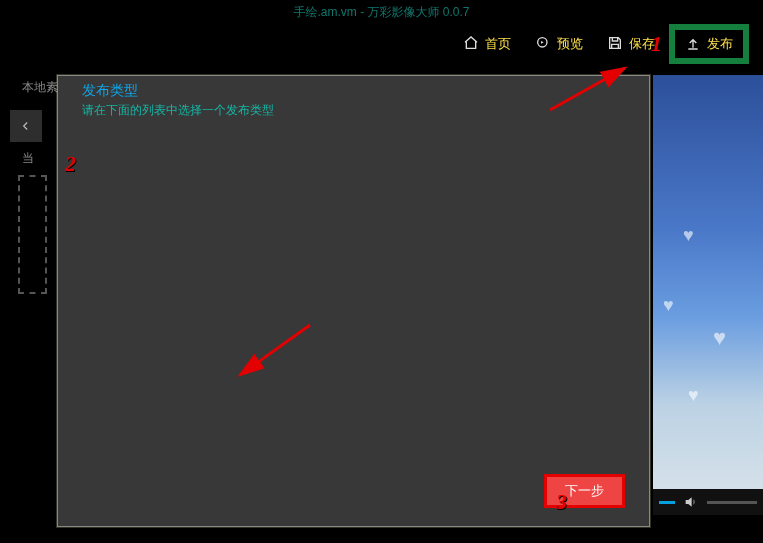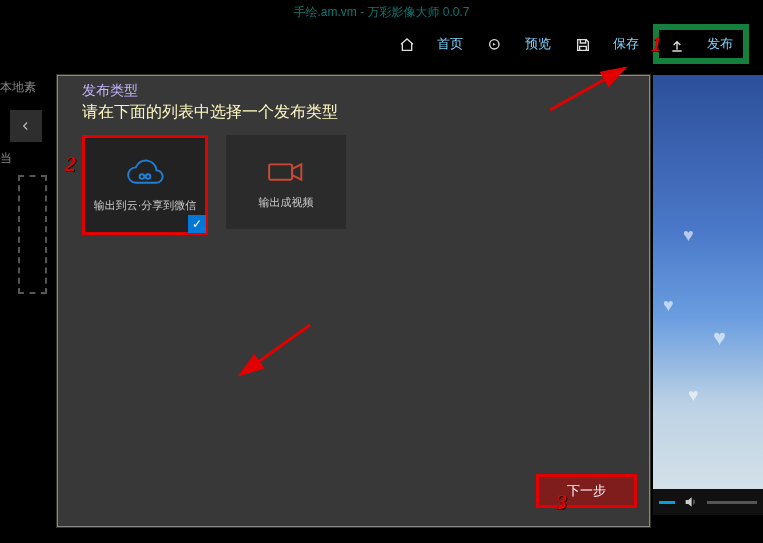--- a/index.html
+++ b/index.html
@@ -1,45 +1,45 @@
 <!DOCTYPE html>
 <html><head>
 <meta charset="utf-8">
 <style>
 html,body{margin:0;padding:0;width:763px;height:543px;background:#000;font-family:"Microsoft YaHei",Arial,sans-serif;overflow:hidden;color:#ccc;font-size:13px}
 .titlebar{height:24px;display:flex;align-items:center;justify-content:center;color:#0f766e;font-size:12px}
 .toolbar{height:40px;display:flex;justify-content:flex-end;align-items:center;padding:0 14px;gap:4px}
-.tb-btn{display:flex;align-items:flex-end;gap:22px;padding:5px 10px;color:#7dd3fc;cursor:pointer}
+.tb-btn{display:flex;align-items:flex-start;gap:6px;padding:5px 10px;color:#fde047;cursor:pointer}
 .tb-btn svg{width:16px;height:16px;fill:none;stroke:#ddd;stroke-width:2}
 .tb-icon-fill{fill:#ddd;stroke:none}
 .highlight-publish{border:6px solid #15803d}
 .sidepanel{position:absolute;left:0;top:75px;width:60px;color:#888}
-.side-lbl{font-size:12px;padding:4px 0;white-space:nowrap}
+.side-lbl{font-size:12px;padding:4px 22px;white-space:nowrap}
 .back-btn{margin:10px 0 0 10px;width:32px;height:32px;background:#2e2e2e;display:flex;align-items:center;justify-content:center;color:#bbb}
 .drop-area{position:absolute;left:18px;top:175px;width:25px;height:115px;border:2px dashed #555}
 .preview-area{position:absolute;right:0;top:75px;width:110px;height:440px;background:linear-gradient(to bottom,#2c4f9a 0%,#4a78c8 35%,#6a9de0 55%,#bcd2e4 75%,#dce5eb 100%);overflow:hidden}
 .heart{position:absolute;font-size:18px;color:rgba(255,255,255,0.6)}
 .player-bar{position:absolute;left:0;right:0;bottom:0;height:26px;background:#111;display:flex;align-items:center;gap:8px;padding:0 6px}
 .play-track{flex:1;height:3px;background:#05a0e0}
 .vol-icon{width:16px;height:16px;display:flex;align-items:center;justify-content:center}
 .vol-icon svg{width:16px;height:16px;fill:#ccc}
 .vol-track{width:50px;height:3px;background:#555}
 .dialog{position:absolute;left:57px;top:75px;width:591px;height:450px;background:#383838;border:1px solid #888;box-shadow:0 0 0 1px rgba(255,255,180,.2)}
 .dlg-title{height:28px;display:flex;align-items:center;justify-content:space-between;padding:0 10px;font-size:13px;color:#eee}
 .close-x{color:#ddd;cursor:pointer;font-size:14px;padding:2px 6px}
-.dlg-section-title{padding:6px 24px 2px;color:#c4b5fd;font-size:14px}
-.dlg-hint{padding:0 24px 8px;color:#fef9c3;font-size:16px}
+.dlg-section-title{padding:6px 24px 2px;color:#0ea5e9;font-size:14px}
+.dlg-hint{padding:0 24px 8px;color:#14b8a6;font-size:12px}
 .opts-row{display:flex;gap:18px;padding:4px 24px}
 .opt-card{width:120px;height:94px;background:#2b2b2b;display:flex;flex-direction:column;align-items:center;justify-content:center;gap:6px;position:relative;cursor:pointer}
 .opt-card.selected{border:3px solid #e30000;background:#222}
 .opt-label{font-size:11px;color:#ccc;text-align:center}
 .opt-icon{width:46px;height:34px;display:flex;align-items:center;justify-content:center}
 .opt-icon svg{width:46px;height:34px}
 .check-badge{position:absolute;right:-1px;bottom:-1px;width:18px;height:18px;background:#0078d7;color:#fff;font-size:12px;display:flex;align-items:center;justify-content:center}
-.next-btn{position:absolute;right:12px;bottom:18px;padding:5px 28px;background:#7f1d1d;color:#fff;border:3px solid #e30000;cursor:pointer;font-size:13px}
+.next-btn{position:absolute;right:24px;bottom:18px;padding:5px 18px;background:#ef4444;color:#fff;border:3px solid #e30000;cursor:pointer;font-size:13px}
 .marker{position:absolute;font-weight:bold;color:#e30000;font-size:22px;font-style:italic;font-family:Georgia,serif;text-shadow:1px 1px 0 #000}
 .arrow{position:absolute;pointer-events:none}
 </style>
 </head>
 <body>
 
 <div class="titlebar">手绘.am.vm - 万彩影像大师 0.0.7</div>
 
 <div class="toolbar">
   <div class="tb-btn">
@@ -93,42 +93,20 @@
           <path d="M4 9v6h4l5 4V5L8 9H4z M16 8c1.5 1 1.5 7 0 8"></path>
         </svg>
       </div>
     <div class="vol-track"></div>
   </div>
 </div>
 
 <div class="dialog">
   <div class="dlg-section-title">发布类型</div>
   <div class="dlg-hint">请在下面的列表中选择一个发布类型</div>
-  <div class="opts-row">
-    <div class="opt-card selected">
-      <div class="opt-icon">
-        <svg viewBox="0 0 60 40" fill="none" stroke="#1f7fd6" stroke-width="2.5">
-            <path d="M18 30a10 10 0 010-20 14 14 0 0127 4 8 8 0 010 16H18z"></path>
-            <circle cx="26" cy="22" r="3" fill="none"></circle>
-            <circle cx="34" cy="22" r="3" fill="none"></circle>
-          </svg>
-      </div>
-      <div class="opt-label">输出到云·分享到微信</div>
-      <div class="check-badge">✓</div>
-    </div>
-    <div class="opt-card">
-      <div class="opt-icon">
-        <svg viewBox="0 0 60 40" fill="none" stroke="#cc4a33" stroke-width="2.5">
-            <rect x="8" y="10" width="30" height="20" rx="2"></rect>
-            <path d="M38 16l12-6v20l-12-6z"></path>
-          </svg>
-      </div>
-      <div class="opt-label">输出成视频</div>
-    </div>
-  </div>
   <div class="next-btn">下一步</div>
 </div>
 
 <div class="marker" style="left:651px;top:31px">1</div>
 <div class="marker" style="left:65px;top:151px">2</div>
 <div class="marker" style="left:556px;top:489px">3</div>
 
 <svg class="arrow" style="left:540px;top:60px" width="100" height="60">
   <defs>
       <marker id="ah1" markerWidth="10" markerHeight="10" refX="8" refY="3" orient="auto">

